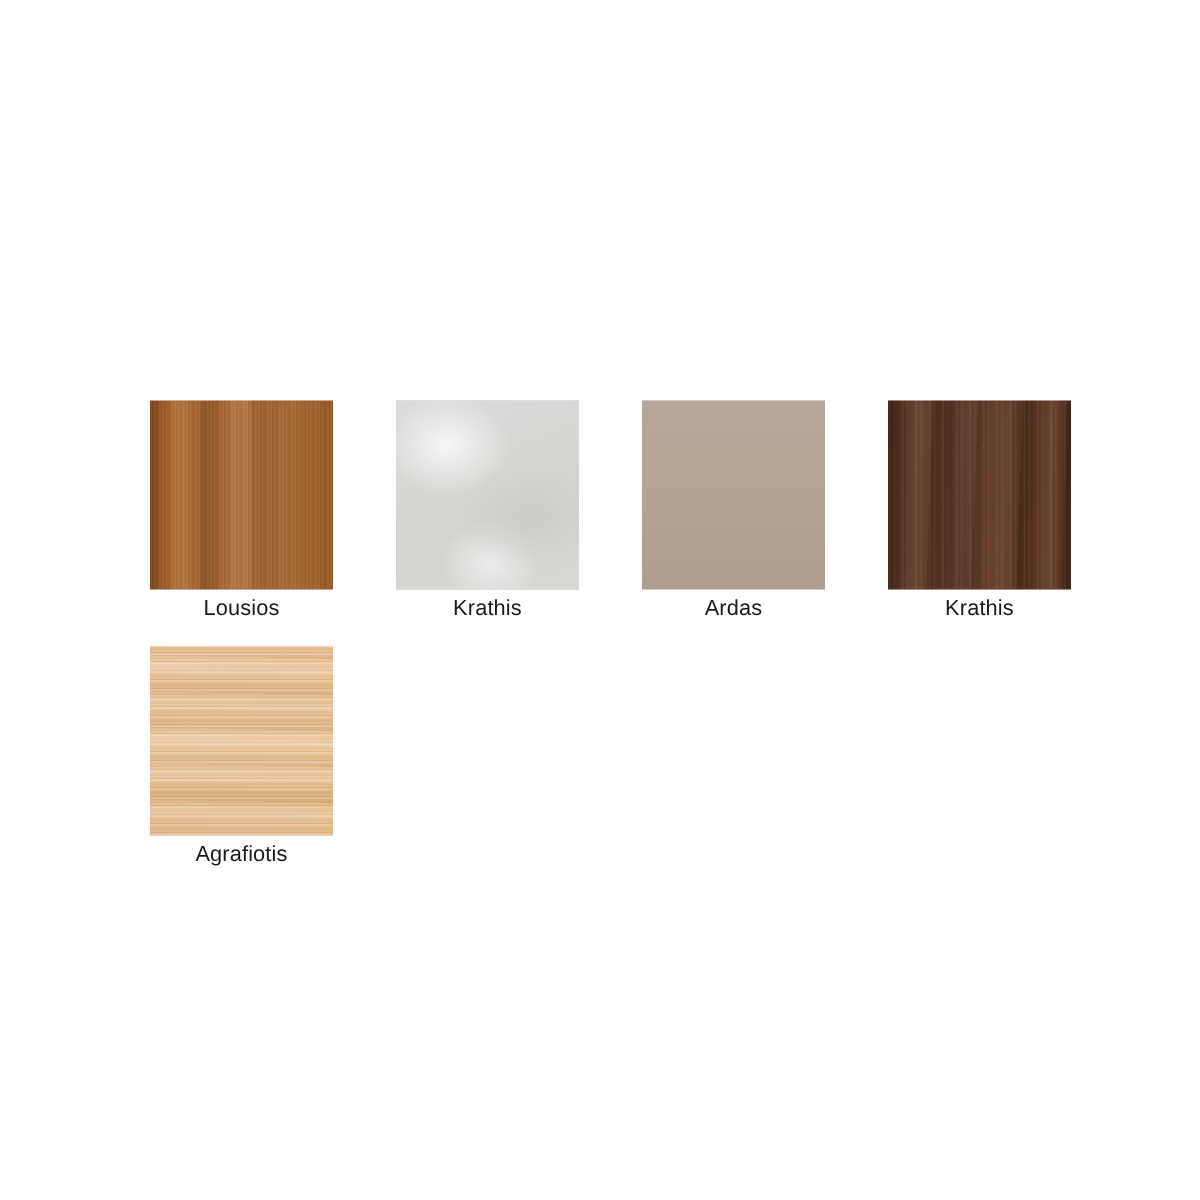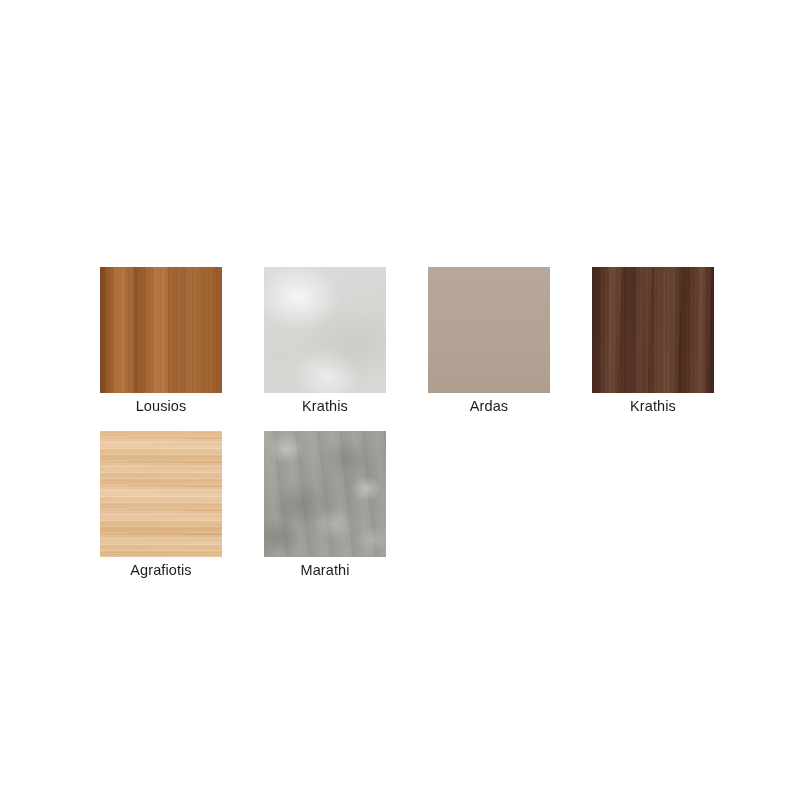--- a/index.html
+++ b/index.html
@@ -233,21 +233,15 @@
       <div class="swatch-label">Krathis</div>
     </div>
 
     <div class="swatch-cell">
       <div class="swatch-chip">
         <div class="grain tex-agrafiotis"></div>
       </div>
       <div class="swatch-label">Agrafiotis</div>
     </div>
 
-    <div class="swatch-cell">
-      <div class="swatch-chip">
-        <div class="grain tex-marathi"></div>
-      </div>
-      <div class="swatch-label">Marathi</div>
-    </div>
 
   </div>
 </div>
 
 </body></html>

